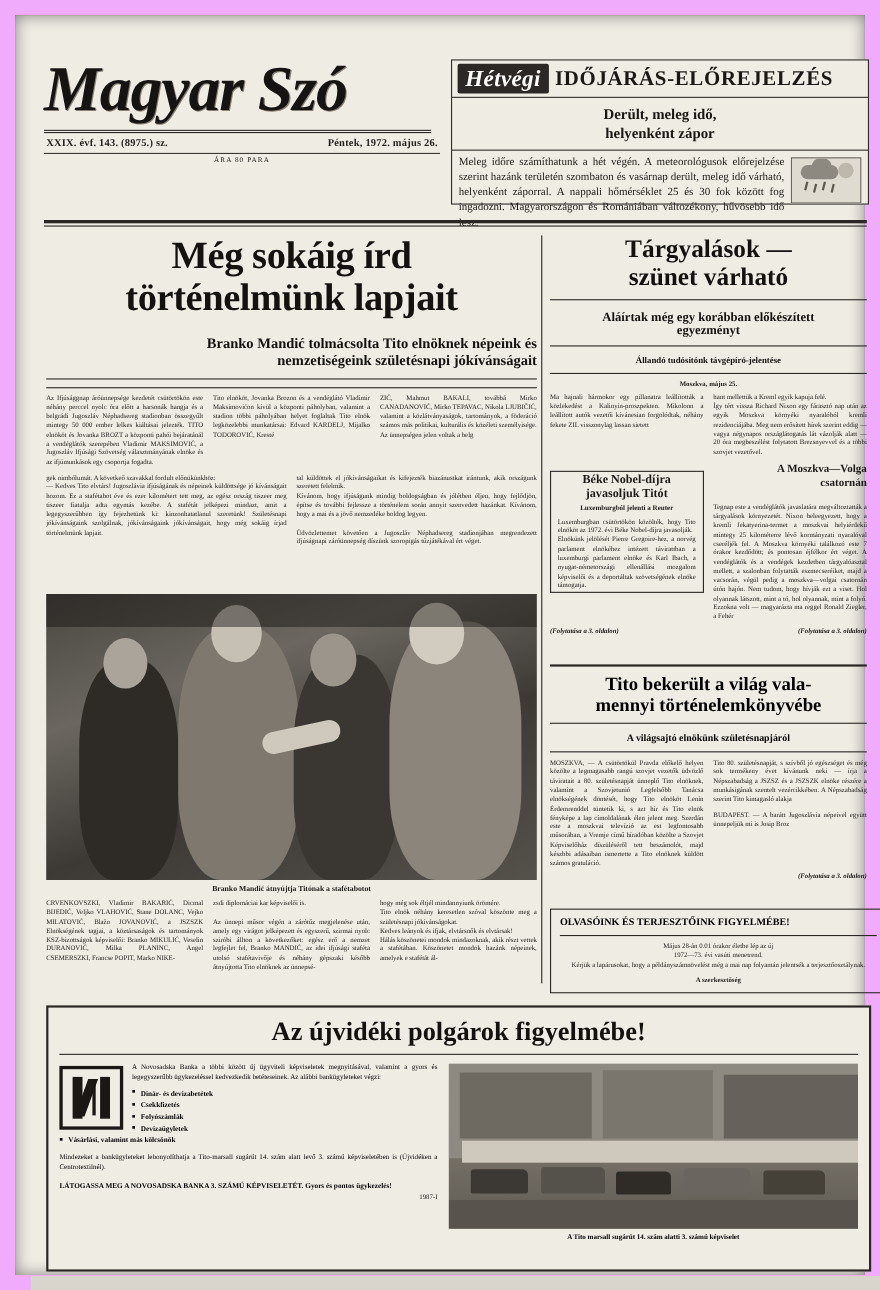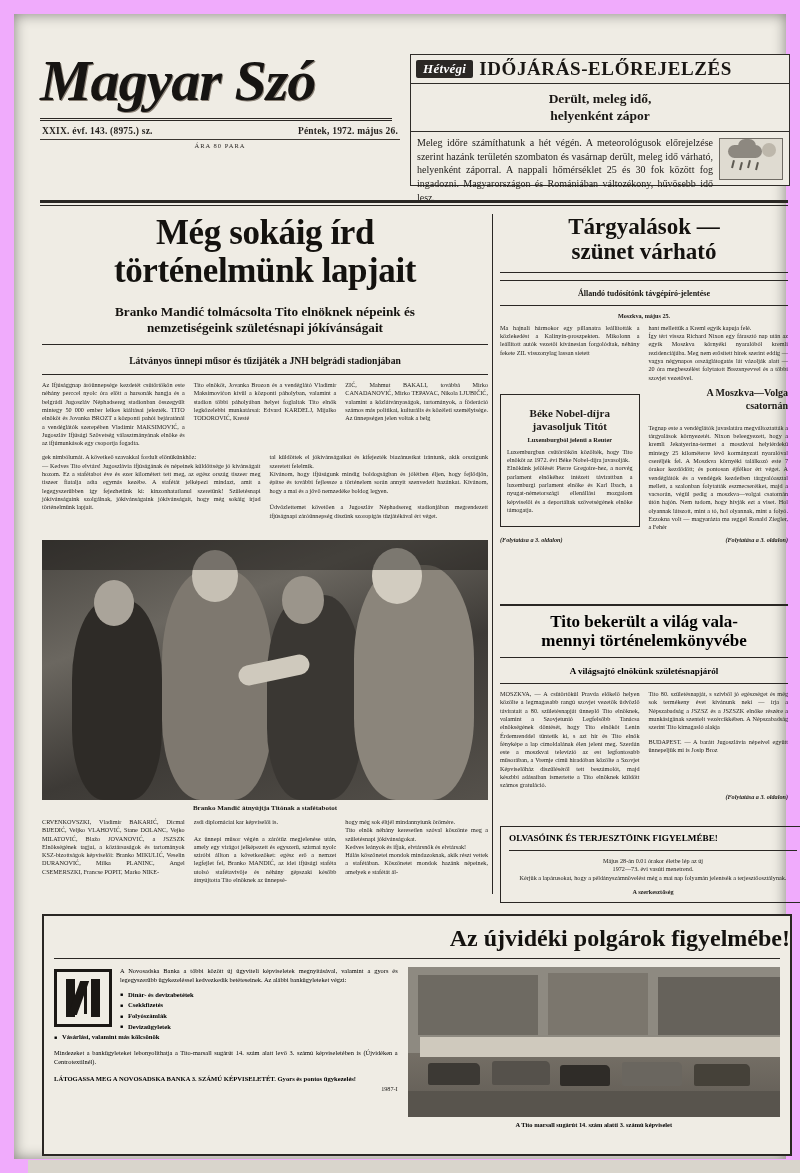--- a/index.html
+++ b/index.html
@@ -34,21 +34,21 @@
   
   .weatherbox{
     position:absolute;left:396px;top:40px;width:378px;height:130px;
     border:1px solid #2f2c28;background:#efece4;
   }
   .wx-title{
     display:flex;align-items:center;gap:6px;border-bottom:1px solid #2f2c28;
     padding:3px 5px;
   }
   .wx-badge{
-    font-style:italic;font-weight:bold;font-size:13px;color:#fff;background:#2b2825;
+    font-style:italic;font-weight:bold;font-size:21px;color:#fff;background:#2b2825;
     padding:1px 7px;border-radius:2px;letter-spacing:.3px;
   }
   .wx-head{font-weight:bold;font-size:19px;letter-spacing:.6px;color:#1a1714;}
   .wx-sub{
     text-align:center;font-weight:bold;font-size:13.5px;color:#1a1714;
     line-height:1.25;padding:7px 4px 6px 4px;
   }
   .wx-body{
     font-size:10px;line-height:1.38;color:#1d1b18;text-align:justify;
     padding:4px 6px 0 6px;border-top:1px solid #2f2c28;
@@ -68,21 +68,21 @@
   .sunray{position:absolute;right:6px;top:4px;width:14px;height:14px;border-radius:50%;background:#bdb7ab;}
   .thickrule{position:absolute;left:26px;top:186px;width:748px;border-top:3px solid #2a2724;}
   .thinrule{position:absolute;left:26px;top:191px;width:748px;border-top:1px solid #2a2724;}
   
   .lead{position:absolute;left:28px;top:200px;width:446px;}
   .lead h1{
     margin:0;text-align:center;font-weight:bold;font-size:35px;line-height:1.08;
     color:#14120f;letter-spacing:-.4px;
   }
   .lead h2{
-    margin:14px 0 0 0;text-align:center;font-weight:bold;font-size:13.2px;
+    margin:14px 0 0 0;text-align:right;font-weight:bold;font-size:13.2px;
     line-height:1.25;color:#14120f;
   }
   .lead h3{
     margin:10px 0 0 0;text-align:center;font-weight:bold;font-size:9.6px;
     line-height:1.3;color:#14120f;
   }
   .rule-sm{border-top:1px solid #2a2724;margin:7px 0 6px 0;}
   .cols3{display:flex;gap:9px;margin-top:6px;}
   .cols3 .col{flex:1;font-size:6.2px;line-height:1.34;text-align:justify;color:#1c1a17;}
   .cols2{display:flex;gap:9px;margin-top:6px;}
@@ -101,42 +101,42 @@
   }
   .lead-bottom{position:absolute;left:28px;top:802px;width:446px;}
   
   .rcol{position:absolute;left:486px;top:200px;width:288px;}
   .vsep{position:absolute;left:478px;top:200px;height:680px;border-left:1px solid #2a2724;}
   .rh1{
     margin:0;text-align:center;font-weight:bold;font-size:23px;line-height:1.1;color:#14120f;
   }
   .rh2{margin:10px 0 0 0;text-align:center;font-weight:bold;font-size:11.5px;color:#14120f;}
   .rh3{margin:8px 0 0 0;text-align:center;font-weight:bold;font-size:8px;color:#14120f;}
-  .boxed{border:1px solid #2a2724;padding:12px 6px;margin-top:8px;}
+  .boxed{border:1px solid #2a2724;padding:1px 6px;margin-top:8px;}
   .boxed h4{margin:0 0 4px 0;text-align:center;font-size:11px;font-weight:bold;line-height:1.15;}
   .boxed .src{text-align:center;font-size:6.4px;font-weight:bold;margin-bottom:3px;}
   .small{font-size:6.2px;line-height:1.34;text-align:justify;color:#1c1a17;}
   .center{text-align:center;}
   .italic{font-style:italic;}
   
   .titobox{position:absolute;left:486px;top:590px;width:288px;border-top:2px solid #2a2724;padding-top:6px;}
   .titobox h3{margin:0;text-align:center;font-weight:bold;font-size:17px;line-height:1.12;}
   .titobox h5{margin:8px 0 0 0;text-align:center;font-weight:bold;font-size:9px;}
   
   .noticebox{
     position:absolute;left:486px;top:812px;width:288px;border:1px solid #2a2724;padding:6px 8px;
   }
   .noticebox h4{margin:0 0 5px 0;text-align:left;font-size:9.2px;font-weight:bold;}
   
   .adbox{
     position:absolute;left:28px;top:900px;width:746px;height:238px;
     border:2px solid #2a2724;background:#efece4;
   }
   .ad-title{
-    text-align:right;font-weight:bold;font-size:24px;padding:9px 0 6px 0;color:#14120f;
+    text-align:center;font-weight:bold;font-size:24px;padding:9px 0 6px 0;color:#14120f;
   }
   .ad-rule{border-top:1px solid #2a2724;margin:0 10px;}
   .ad-inner{display:flex;padding:8px 10px 0 10px;gap:10px;}
   .ad-left{width:48%;position:relative;}
   .ad-logo{
     float:left;width:52px;height:52px;border:3px solid #1a1714;margin:2px 8px 4px 0;
     position:relative;background:#efece4;
   }
   .ad-logo:before{
     content:"";position:absolute;left:9px;top:7px;width:9px;height:38px;background:#1a1714;
@@ -204,21 +204,20 @@
 
     <div class="thickrule"></div>
     <div class="thinrule"></div>
 
     <div class="lead">
       <h1 style="white-space:pre-line">Még sokáig írd
 történelmünk lapjait</h1>
       <h2 style="white-space:pre-line">Branko Mandić tolmácsolta Tito elnöknek népeink és
 nemzetiségeink születésnapi jókívánságait</h2>
       <div class="rule-sm"></div>
-      <h3>Látványos ünnepi műsor és tűzijáték a JNH belgrádi stadionjában</h3>
       <div class="rule-sm"></div>
       <div class="cols3">
         <div class="col">Az Ifjúsággnap áróünnepsége  kezdetét  csütörtökön este néhány perccel nyolc óra előtt a harsonák hangja és a belgrádi Jugoszláv Néphadsereg stadionban összegyűlt mintegy 50 000 ember lelkes kiáltásai jelezték. TITO elnököt és Jovanka BROZT a központi pahói bejáratánál a vendéglátók szerepében Vladimir MAKSIMOVIĆ, a Jugoszláv Ifjúsági Szövetség választmányának elnöke és az ifjúmunkások egy csoportja fogadta.</div>
         <div class="col">Tito elnököt, Jovanka Brozon és a vendéglátó Vladimir Maksimovićon kívül a központi páholyban, valamint a stadion többi páholyában helyet foglaltak Tito elnök legközelebbi munkatársai: Edvard KARDELJ, Mijalko TODOROVIĆ, Kresté</div>
         <div class="col">ZIĆ, Mahmut BAKALI, továbbá Mirko CANADANOVIĆ, Mirko TEPAVAC, Nikola LJUBIČIĆ, valamint a közlátványaságok, tartományok, a föderáció számos más politikai, kulturális és közéleti személyisége. Az ünnepségen jelen voltak a belg</div>
       </div>
       <div class="cols2">
         <div class="col" style="white-space:pre-line">gek nimbólumát. A követkeő  szavakkal  fordult  előnükünkhöz:
 — Kedves Tito elvtárs! Jugoszlávia ifjúságának és népeinek küldöttsége jó kívánságait hozom. Ez a stafétabot éve és ezer kilométert tett meg, az egész ország tiszeer meg tiszeer fiatalja adta egymás kezébe. A stafétát jelképezi mindazt, amit a legegyszerűbben így fejezhetünk  ki:  kinzonhatatlanul szeretünk! Születésnapi jókívánságaink szolgálnak, jókívánságaink jókívánságait, hogy még sokáig írjad  történelmünk  lapjait.</div>
         <div class="col" style="white-space:pre-line">tal küldöttek el jókívánságaikat és kifejezték biazánustkat irántunk, akik országunk szeretett felelmik.
@@ -253,20 +252,22 @@
 Kedves leányok és ifjak, elvtársnők és elvtársak!
 Hálás köszönetei mondok mindazoknak, akik részt vettek a stafétában. Köszönetet mondok hazánk népeinek, amelyek e stafétát ál-</div>
       </div>
     </div>
 
     <div class="vsep"></div>
     <div class="rcol">
       <h1 class="rh1" style="white-space:pre-line">Tárgyalások —
 szünet várható</h1>
       <div class="rule-sm"></div>
+      <h2 class="rh2" style="white-space:pre-line">Aláírtak még egy korábban előkészített
+egyezményt</h2>
       <div class="rule-sm"></div>
       <h3 class="rh3">Állandó tudósítónk távgépíró-jelentése</h3>
       <div class="rule-sm"></div>
       <div class="center small b">Moszkva, május 25.</div>
       <div class="cols2" style="margin-top:4px;">
         <div class="col">Ma  hajnali  hármokor  egy pillanatra leállították a közlekedést  a  Kalinyin-proszpekten. Mikolonn a leállított autók vezetői kívánesian forgolódtak, néhány fekete ZIL visszonylag lassan sietett</div>
         <div class="col" style="white-space:pre-line">hant mellettük a Kreml egyik kapuja felé.
 Így tért  vissza  Richard Nixon egy fárasztó nap után az  egyik  Moszkva  környéki nyaralóból kremli rezidenciájába. Meg nem erősített hírek szerint eddig — vagya négynapos országlátogatás lát vázolják alatt — 20 óra megbeszélést folytatott Brezsnyevvel és a többi szovjet vezetővel.</div>
       </div>
       <div class="cols2" style="margin-top:4px;align-items:flex-start;">

